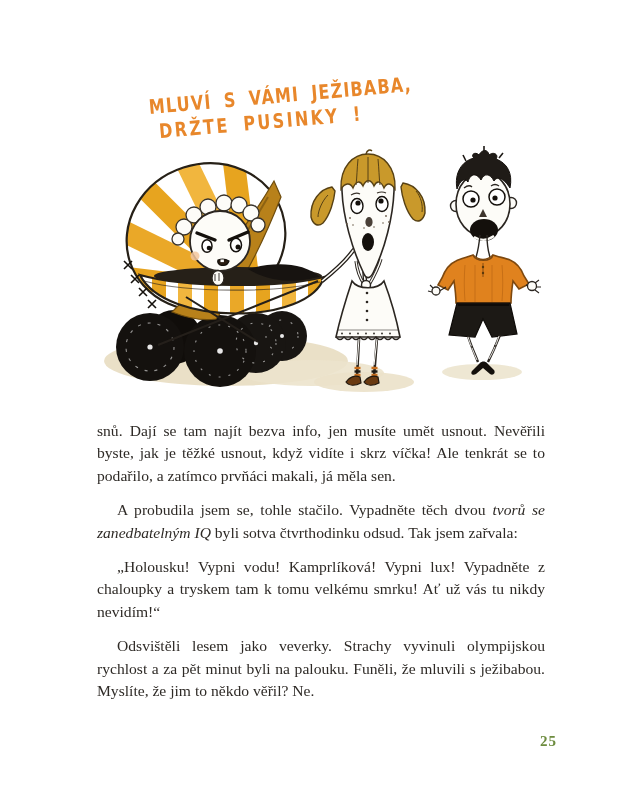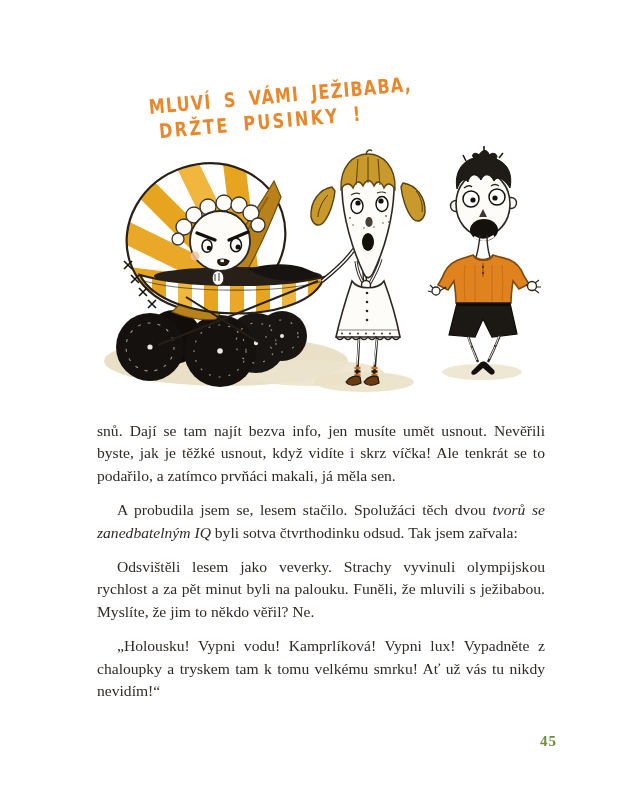--- a/index.html
+++ b/index.html
@@ -266,19 +266,19 @@
       <path d="M 388 252 C 391 261, 394 268, 397 275 M 419 251 C 416 260, 413 267, 409 274" stroke="#fdfcf8" stroke-width="0.9" fill="none"></path>
       <circle cx="392" cy="262" r="1" fill="#2b2621"></circle>
         <circle cx="415" cy="261" r="1" fill="#2b2621"></circle>
 
       <path d="M 392 286 L 400 278 C 402 276, 405 276, 407 278 L 414 285 C 416 288, 413 291, 410 289 L 403 283 L 396 289 C 393 291, 390 289, 392 286 Z" fill="#14100c"></path>
     </g>
   </svg>
 
   <div class="body-text">
       <p class="para"><span>snů. Dají se tam najít bezva info, jen musíte umět usnout. Nevěřili byste, jak je těžké usnout, když vidíte i skrz víčka! Ale tenkrát se to podařilo, a zatímco prvňáci makali, já měla sen.</span></p>
-      <p class="para indent"><span>A probudila jsem se, lesem stačilo. Spolužáci těch dvou </span><span class="it">tvorů se zanedbatelným IQ</span><span> byli sotva čtvrthodinku odsud. Tak jsem zařvala:</span></p>
+      <p class="para indent"><span>A probudila jsem se, tohle stačilo. Vypadněte těch dvou </span><span class="it">tvorů se zanedbatelným IQ</span><span> byli sotva čtvrthodinku odsud. Tak jsem zařvala:</span></p>
+      <p class="para indent"><span>„Holousku! Vypni vodu! Kamprlíková! Vypni lux! Vypadněte z chaloupky a tryskem tam k tomu velkému smrku! Ať už vás tu nikdy nevidím!“</span></p>
       <p class="para indent"><span>Odsvištěli lesem jako veverky. Strachy vyvinuli olympijskou rychlost a za pět minut byli na palouku. Funěli, že mluvili s ježibabou. Myslíte, že jim to někdo věřil? Ne.</span></p>
-      <p class="para indent"><span>„Holousku! Vypni vodu! Kamprlíková! Vypni lux! Vypadněte z chaloupky a tryskem tam k tomu velkému smrku! Ať už vás tu nikdy nevidím!“</span></p>
     </div>
 
-  <div class="page-number">45</div>
+  <div class="page-number">25</div>
 </div>
 
 </body></html>

